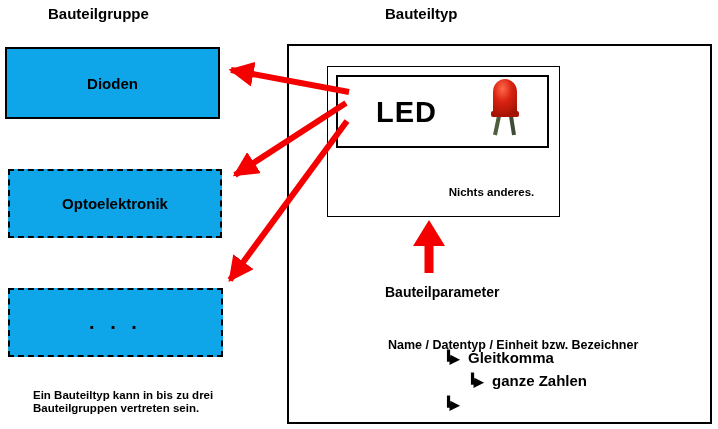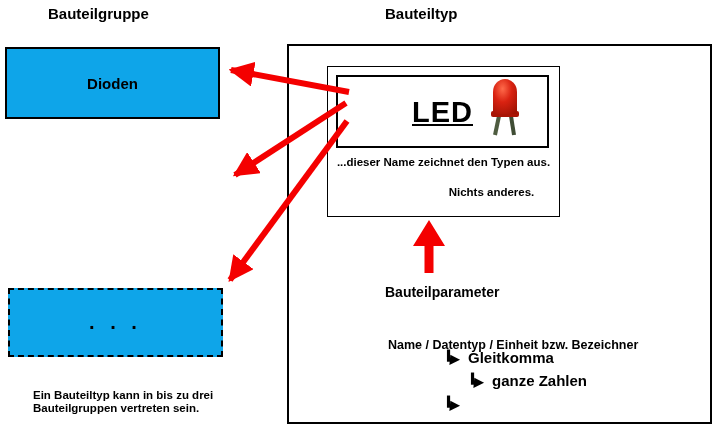--- a/index.html
+++ b/index.html
@@ -38,55 +38,57 @@
 
 <div class="canvas">
 
   <div class="abs col-title" style="left:48px;top:5px;">Bauteilgruppe</div>
   <div class="abs col-title" style="left:385px;top:5px;">Bauteiltyp</div>
 
   <div class="abs group-box solid-box" style="left:5px;top:47px;width:215px;height:72px;">
     <span>Dioden</span>
   </div>
 
+  <div class="abs group-box dashed-box" style="left:8px;top:169px;width:214px;height:69px;">
+    <span>Optoelektronik</span>
+  </div>
 
   <div class="abs group-box dashed-box" style="left:8px;top:288px;width:215px;height:69px;">
     <span class="dots-label">. . .</span>
   </div>
 
   <div class="abs note" style="left:33px;top:389px;">
     <div>Ein Bauteiltyp kann in bis zu drei</div>
     <div>Bauteilgruppen vertreten sein.</div>
   </div>
 
   <div class="abs outer-box" style="left:287px;top:44px;width:425px;height:380px;"></div>
 
   <div class="abs middle-box" style="left:327px;top:66px;width:233px;height:151px;"></div>
 
   <div class="abs led-box" style="left:336px;top:75px;width:213px;height:73px;"></div>
 
-  <div class="abs led-title" style="left:412px;top:96px;text-decoration:underline;">LED</div>
+  <div class="abs led-title" style="left:376px;top:96px;">LED</div>
 
   <span class="abs" style="left:488px;top:78px;">
     <svg width="34" height="58" viewBox="0 0 34 58">
       <defs>
         <radialGradient id="ledGrad" cx="40%" cy="28%" r="85%">
           <stop offset="0%" stop-color="#ff6a4a"></stop>
           <stop offset="45%" stop-color="#d92211"></stop>
           <stop offset="100%" stop-color="#9e1203"></stop>
         </radialGradient>
       </defs>
       <path d="M11 38 L7 57" stroke="#4e5c40" stroke-width="4" fill="none"></path>
       <path d="M23 38 L26 57" stroke="#3f4d35" stroke-width="4" fill="none"></path>
       <rect x="3" y="33" width="28" height="6" rx="2" fill="#a81404"></rect>
       <path d="M5 36 V14 a12 13 0 0 1 24 0 V36 Z" fill="url(#ledGrad)"></path>
     </svg>
   </span>
 
-  <div class="abs caption" style="left:327px;top:156px;width:233px;">...dieser Name zeichnet den Typen  aus.</div>
   <div class="abs caption" style="left:327px;top:186px;width:233px;padding-left:48px;">Nichts anderes.</div>
 
   <div class="abs param-label" style="left:385px;top:284px;">Bauteilparameter</div>
 
   <div class="abs param-header" style="left:388px;top:338px;">Name  /  Datentyp  /  Einheit bzw. Bezeichner</div>
 
   <div class="abs param-item" style="left:446px;top:349px;">
     <span class="glyph">
       <svg width="15" height="17" viewBox="0 0 16 17">
           <rect x="1" y="0" width="3.4" height="13" fill="#000"></rect>

